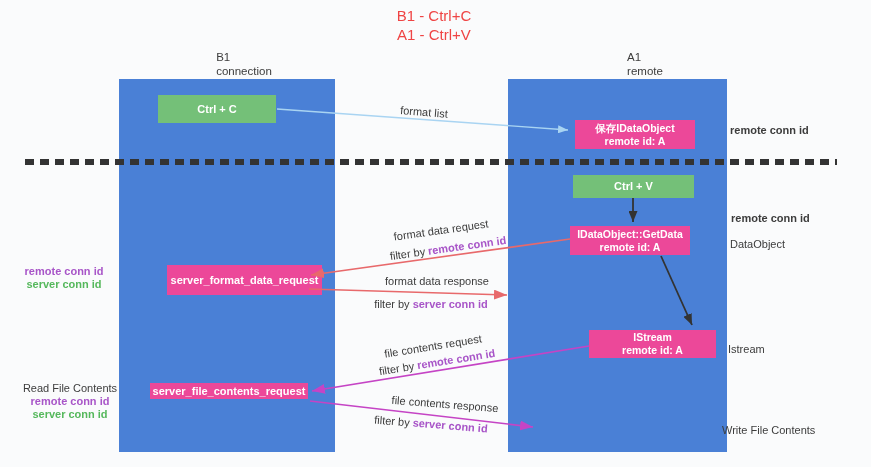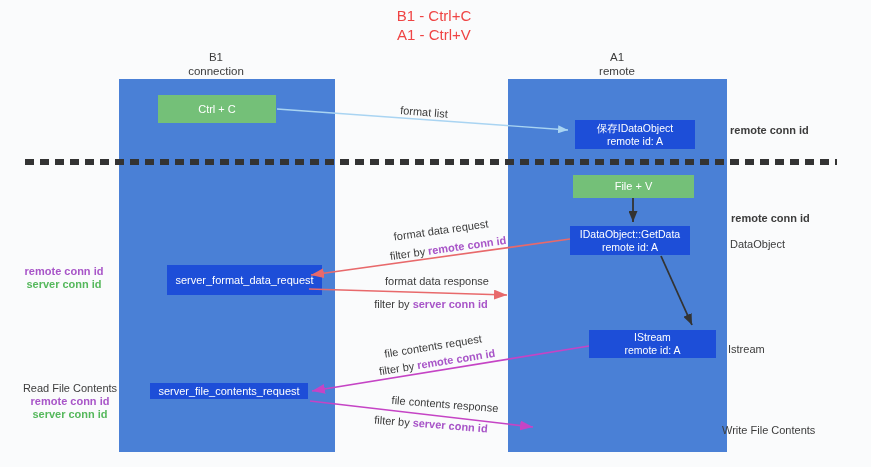--- a/index.html
+++ b/index.html
@@ -24,32 +24,32 @@
     position:absolute;left:25px;top:159px;width:812px;height:6px;z-index:2;
     background:repeating-linear-gradient(90deg,#333 0 9px,transparent 9px 15px);
   }
   
   .title-block{
     position:absolute;left:434px;top:6px;transform:translateX(-50%);
     text-align:center;font-size:15px;line-height:19px;color:#ef4444;z-index:3;
   }
   .col-header{
     position:absolute;top:50px;transform:translateX(-50%);
-    text-align:center;font-size:11.5px;line-height:14px;color:#3c3c3c;z-index:3;
+    text-align:left;font-size:11.5px;line-height:14px;color:#3c3c3c;z-index:3;margin-left:28px;
   }
   #header-left{left:216px;}
   #header-right{left:617px;}
   
   .node{
     position:absolute;z-index:3;display:flex;flex-direction:column;
     align-items:center;justify-content:center;
-    color:#fff;font-size:11px;line-height:13px;text-align:center;
+    color:#fff;font-size:11px;line-height:13px;text-align:center;font-weight:bold;
   }
   .node.green{background:#74c078;}
-  .node.orange{background:#1d4ed8;}
+  .node.orange{background:#ec4899;}
   #box-ctrl-c{left:158px;top:95px;width:118px;height:28px;}
   #box-save-obj{left:575px;top:120px;width:120px;height:29px;font-size:10.5px;}
   #box-ctrl-v{left:573px;top:175px;width:121px;height:23px;}
   #box-getdata{left:570px;top:226px;width:120px;height:29px;font-size:10.5px;}
   #box-format-req{left:152px;top:265px;width:155px;height:30px;margin-left:15px;}
   #box-format-resp{left:511px;top:281px;width:155px;height:27px;}
   #box-istream{left:589px;top:330px;width:127px;height:28px;font-size:10.5px;}
   #box-file-req{left:150px;top:383px;width:158px;height:16px;}
   #box-file-resp{left:537px;top:415px;width:148px;height:27px;}
   
@@ -95,21 +95,21 @@
   <div class="node green" id="box-ctrl-c">
     <span>Ctrl + C</span>
   </div>
 
   <div class="node orange" id="box-save-obj">
     <span>保存IDataObject</span>
     <span>remote id: A</span>
   </div>
 
   <div class="node green" id="box-ctrl-v">
-    <span>File + V</span>
+    <span>Ctrl + V</span>
   </div>
 
   <div class="node orange" id="box-getdata">
     <span>IDataObject::GetData</span>
     <span>remote id: A</span>
   </div>
 
   <div class="node orange" id="box-format-req">
     <span>server_format_data_request</span>
   </div>

